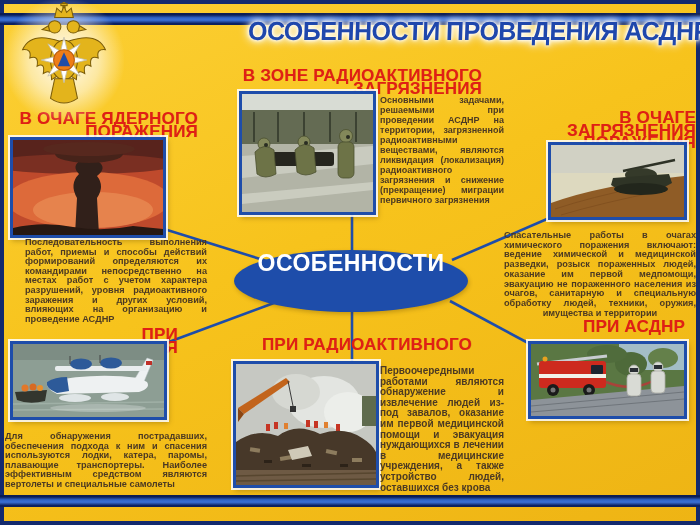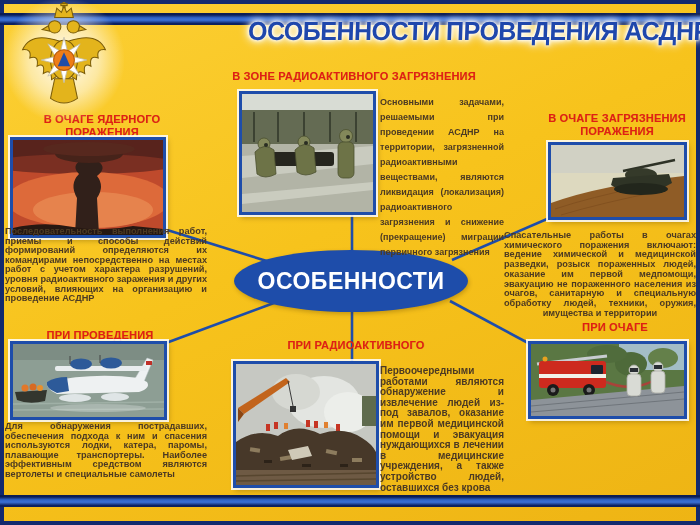--- a/index.html
+++ b/index.html
@@ -18,29 +18,29 @@
     position:absolute;left:248px;top:17px;width:448px;z-index:3;
     text-align:center;font-size:25px;font-weight:900;letter-spacing:-0.5px;
     color:#1f47ac;transform:skewX(-2deg) scaleY(1.04);
     text-shadow:0 0 3px #fff,0 0 5px #fff,0 0 8px #fff,0 0 10px #fff;
     white-space:nowrap;
   }
   .emblem{position:absolute;left:12px;top:2px;width:104px;height:116px;z-index:3;}
   .emblem .glow{position:absolute;left:-8px;top:-4px;right:-8px;bottom:-4px;
     background:radial-gradient(ellipse at center,rgba(255,255,255,0.95) 0%,rgba(255,255,255,0.55) 42%,rgba(255,255,255,0) 72%);}
   .emblem svg{position:relative;display:block;}
-  .hdr{position:absolute;z-index:2;color:#e01f15;font-weight:bold;font-size:11px;
-    line-height:12.5px;text-align:center;letter-spacing:0.2px;
+  .hdr{position:absolute;z-index:2;color:#e01f15;font-weight:bold;font-size:17px;
+    line-height:12.5px;text-align:right;letter-spacing:0.2px;
     text-shadow:0.4px 0.4px 0 rgba(130,30,0,0.25);}
   .txt{position:absolute;z-index:2;color:#4c3a23;font-weight:bold;text-align:justify;}
   .photo{position:absolute;z-index:2;border:3px solid #1e4daa;background:#999;
     box-shadow:0 0 0 2px rgba(255,255,255,0.85),2px 3px 5px rgba(90,60,0,0.35);}
   .photo svg{display:block;}
   .oval{position:absolute;left:234px;top:250px;width:234px;height:62px;z-index:2;
-    background:#1e4daa;border-radius:50%;display:flex;align-items:center;justify-content:center;
+    background:#1e4daa;border-radius:50%;display:flex;align-items:flex-start;justify-content:center;
     box-shadow:1px 2px 4px rgba(90,60,0,0.3);}
   .oval span{color:#fff;font-weight:900;font-size:23px;letter-spacing:0.5px;}
   .lines{position:absolute;left:0;top:0;z-index:1;}
 </style>
 </head>
 <body>
 
 <div class="poster">
 
   <div class="bar top"></div>
@@ -92,21 +92,21 @@
       <rect width="150" height="22" fill="#58231c"></rect>
       <ellipse cx="70" cy="24" rx="95" ry="10" fill="#7a2f22"></ellipse>
       <ellipse cx="75" cy="60" rx="82" ry="28" fill="#dd6a3a"></ellipse>
       <ellipse cx="80" cy="70" rx="60" ry="18" fill="#e88a52" opacity="0.8"></ellipse>
       <path d="M62,95 L64,58 Q56,44 66,34 Q58,26 68,20 Q63,12 78,10 Q92,12 86,22 Q94,28 84,36 Q92,46 84,58 L86,95 Z" fill="#31201a"></path>
       <ellipse cx="76" cy="14" rx="34" ry="9" fill="#46231a"></ellipse>
       <ellipse cx="76" cy="9" rx="46" ry="7" fill="#57281e"></ellipse>
       <path d="M0,88 Q30,81 60,87 Q90,92 120,86 L150,89 L150,95 L0,95 Z" fill="#261812"></path>
     </svg>
   </div>
-  <div class="txt" style="left:5px;top:227px;width:202px;font-size:9.2px;line-height:9.6px;">Последовательность выполнения работ, приемы и способы действий формирований определяются их командирами непосредственно на местах работ с учетом характера разрушений, уровня радиоактивного заражения и других условий, влияющих на организацию и проведение АСДНР</div>
+  <div class="txt" style="left:5px;top:238px;width:202px;font-size:9.2px;line-height:9.6px;padding-left:20px;">Последовательность выполнения работ, приемы и способы действий формирований определяются их командирами непосредственно на местах работ с учетом характера разрушений, уровня радиоактивного заражения и других условий, влияющих на организацию и проведение АСДНР</div>
 
   <div class="hdr" style="left:226px;top:70px;width:256px;">В ЗОНЕ РАДИОАКТИВНОГО ЗАГРЯЗНЕНИЯ</div>
   <div class="photo" style="left:239px;top:91px;width:137px;height:124px;">
     <svg width="131" height="118" viewBox="0 0 131 118">
       <rect width="131" height="118" fill="#b2b4a6"></rect>
       <rect width="131" height="24" fill="#d8dcd4"></rect>
       <rect y="16" width="131" height="34" fill="#646b53"></rect>
       <g stroke="#3c4232" stroke-width="2">
         <line x1="12" y1="18" x2="12" y2="48"></line>
           <line x1="36" y1="18" x2="36" y2="48"></line>
@@ -125,21 +125,21 @@
         <circle cx="104" cy="42" r="6.5" fill="#83885a"></circle>
         <rect x="96" y="48" width="16" height="36" rx="5"></rect>
       </g>
       <g fill="#2a2d22">
         <circle cx="24" cy="51" r="2"></circle>
           <circle cx="64" cy="49" r="2"></circle>
           <circle cx="106" cy="43" r="2"></circle>
       </g>
     </svg>
   </div>
-  <div class="txt" style="left:380px;top:95px;width:124px;font-size:9px;line-height:15px;">Основными задачами, решаемыми при проведении АСДНР на территории, загрязненной радиоактивными веществами, являются ликвидация (локализация) радиоактивного загрязнения и снижение (прекращение) миграции первичного загрязнения</div>
+  <div class="txt" style="left:380px;top:95px;width:124px;font-size:9px;line-height:10px;">Основными задачами, решаемыми при проведении АСДНР на территории, загрязненной радиоактивными веществами, являются ликвидация (локализация) радиоактивного загрязнения и снижение (прекращение) миграции первичного загрязнения</div>
 
   <div class="hdr" style="left:538px;top:112px;width:158px;">В ОЧАГЕ ЗАГРЯЗНЕНИЯ ПОРАЖЕНИЯ</div>
   <div class="photo" style="left:548px;top:142px;width:139px;height:78px;">
     <svg width="133" height="72" viewBox="0 0 133 72">
       <rect width="133" height="72" fill="#ddd9bf"></rect>
       <rect width="133" height="28" fill="#d1d1c4"></rect>
       <path d="M0,72 L0,58 Q50,40 133,31 L133,72 Z" fill="#8f5c26"></path>
       <g stroke="#7a4a1c" stroke-width="1" opacity="0.6">
         <path d="M4,64 Q40,52 90,42" fill="none"></path>
         <path d="M10,70 Q50,58 110,46" fill="none"></path>
@@ -172,21 +172,21 @@
       <ellipse cx="98" cy="19" rx="11" ry="5.5" fill="#2d5a99"></ellipse>
       <line x1="57" y1="20" x2="57" y2="12" stroke="#444" stroke-width="1"></line>
       <line x1="87" y1="19" x2="87" y2="11" stroke="#444" stroke-width="1"></line>
       <path d="M34,38 Q80,28 126,34 L134,38 Q138,44 126,48 L44,50 Q32,44 34,38 Z" fill="#eef1f2"></path>
       <path d="M34,38 Q42,33 54,33 L56,47 L44,49 Q32,44 34,38 Z" fill="#2d5a99"></path>
       <ellipse cx="62" cy="54" rx="16" ry="4" fill="#dfe5e6"></ellipse>
       <ellipse cx="102" cy="53" rx="14" ry="4" fill="#dfe5e6"></ellipse>
       <ellipse cx="85" cy="64" rx="48" ry="4" fill="#ffffff" opacity="0.25"></ellipse>
     </svg>
   </div>
-  <div class="txt" style="left:5px;top:422px;width:202px;font-size:9.2px;line-height:9.6px;">Для обнаружения пострадавших, обеспечения подхода к ним и спасения используются лодки, катера, паромы, плавающие транспортеры. Наиболее эффективным средством являются вертолеты и специальные самолеты</div>
+  <div class="txt" style="left:5px;top:432px;width:202px;font-size:9.2px;line-height:9.6px;">Для обнаружения пострадавших, обеспечения подхода к ним и спасения используются лодки, катера, паромы, плавающие транспортеры. Наиболее эффективным средством являются вертолеты и специальные самолеты</div>
 
   <div class="hdr" style="left:240px;top:339px;width:232px;">ПРИ РАДИОАКТИВНОГО</div>
   <div class="photo" style="left:233px;top:361px;width:146px;height:127px;">
     <svg width="140" height="121" viewBox="0 0 140 121">
       <rect width="140" height="121" fill="#c6c8c2"></rect>
       <ellipse cx="88" cy="38" rx="36" ry="26" fill="#e3e5e1"></ellipse>
       <ellipse cx="60" cy="28" rx="24" ry="18" fill="#d6d8d2"></ellipse>
       <ellipse cx="112" cy="48" rx="24" ry="20" fill="#eceeea"></ellipse>
       <rect x="126" y="32" width="14" height="30" fill="#5f6b4e"></rect>
       <path d="M2,44 L50,14 L54,18 L8,50 Z" fill="#c2641c"></path>
@@ -219,21 +219,21 @@
       </g>
       <rect y="106" width="140" height="15" fill="#6e5a44"></rect>
       <g stroke="#57462f" stroke-width="1.5">
         <line x1="0" y1="112" x2="140" y2="109"></line>
           <line x1="0" y1="117" x2="140" y2="115"></line>
       </g>
     </svg>
   </div>
   <div class="txt" style="left:380px;top:366px;width:124px;font-size:10px;line-height:10.6px;">Первоочередными работами являются обнаружение и извлечение людей из-под завалов, оказание им первой медицинской помощи и эвакуация нуждающихся в лечении в медицинские учреждения, а также устройство людей, оставшихся без крова</div>
 
-  <div class="hdr" style="left:545px;top:321px;width:140px;">ПРИ ОЧАГЕ</div>
+  <div class="hdr" style="left:545px;top:321px;width:140px;">ПРИ АСДНР</div>
   <div class="photo" style="left:528px;top:341px;width:159px;height:78px;">
     <svg width="153" height="72" viewBox="0 0 153 72">
       <rect width="153" height="72" fill="#5a7743"></rect>
       <rect x="88" width="65" height="26" fill="#a3bdc6"></rect>
       <ellipse cx="100" cy="20" rx="16" ry="12" fill="#4e6a3a"></ellipse>
       <ellipse cx="132" cy="14" rx="15" ry="10" fill="#64804a"></ellipse>
       <ellipse cx="76" cy="10" rx="20" ry="9" fill="#506c3c"></ellipse>
       <line x1="6" y1="20" x2="76" y2="12" stroke="#c8ccd0" stroke-width="3"></line>
       <rect x="8" y="17" width="67" height="27" rx="3" fill="#cd2a1e"></rect>
       <rect x="60" y="21" width="12" height="9" rx="1" fill="#1d2430"></rect>

